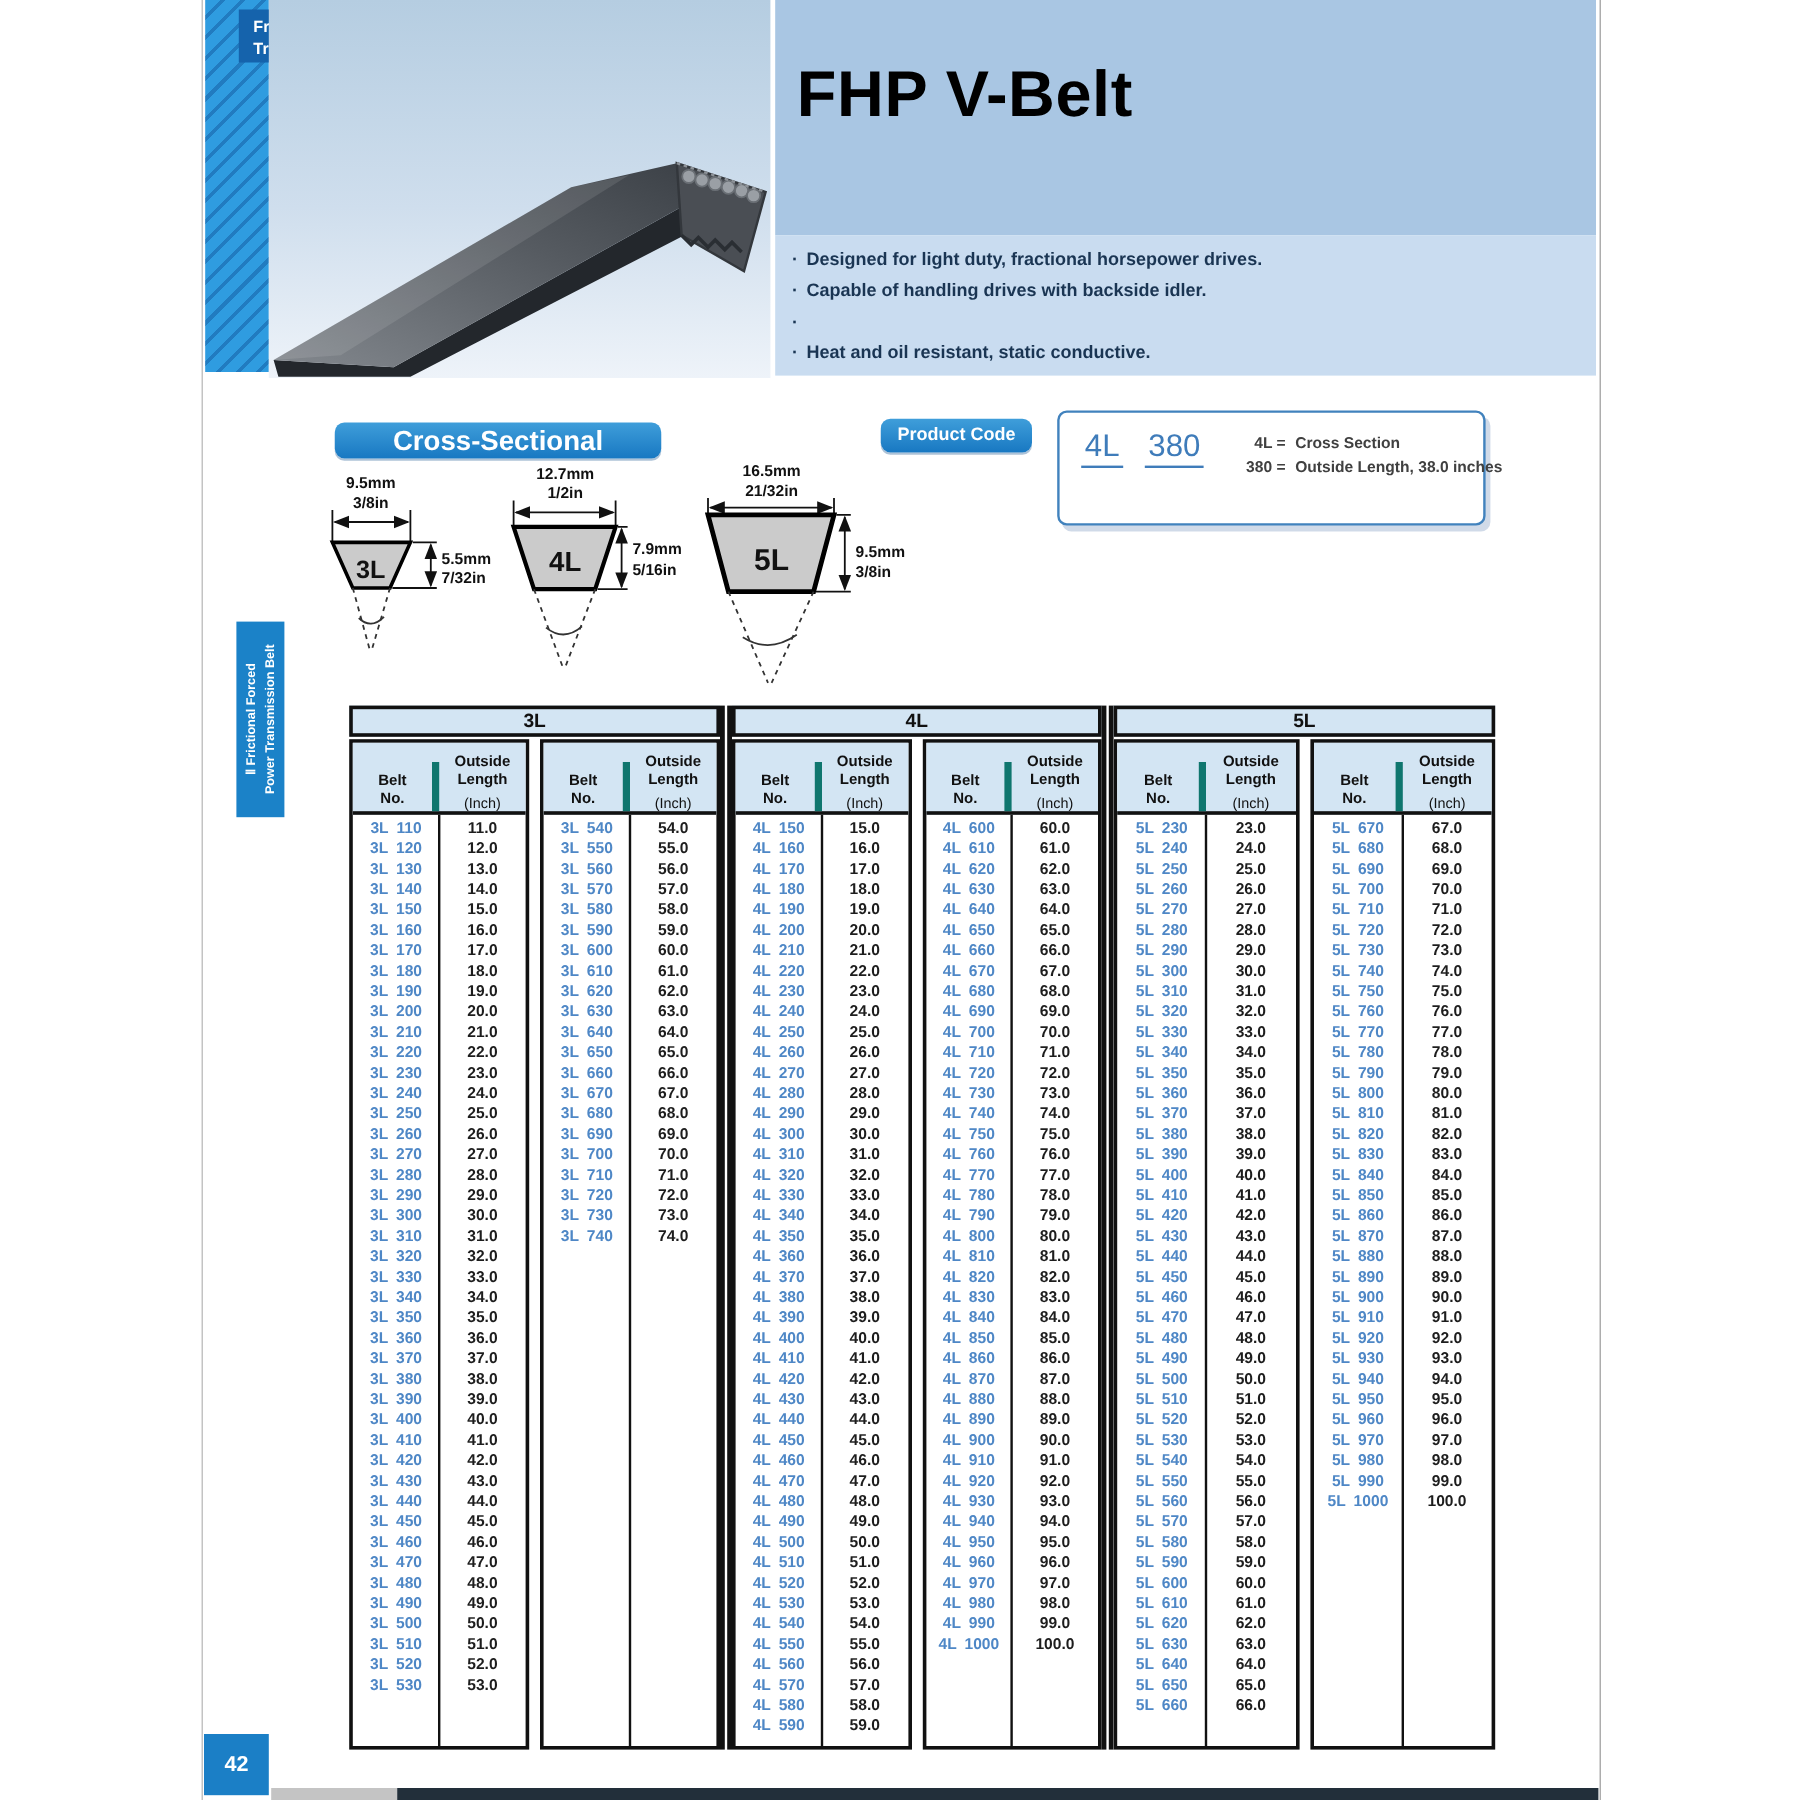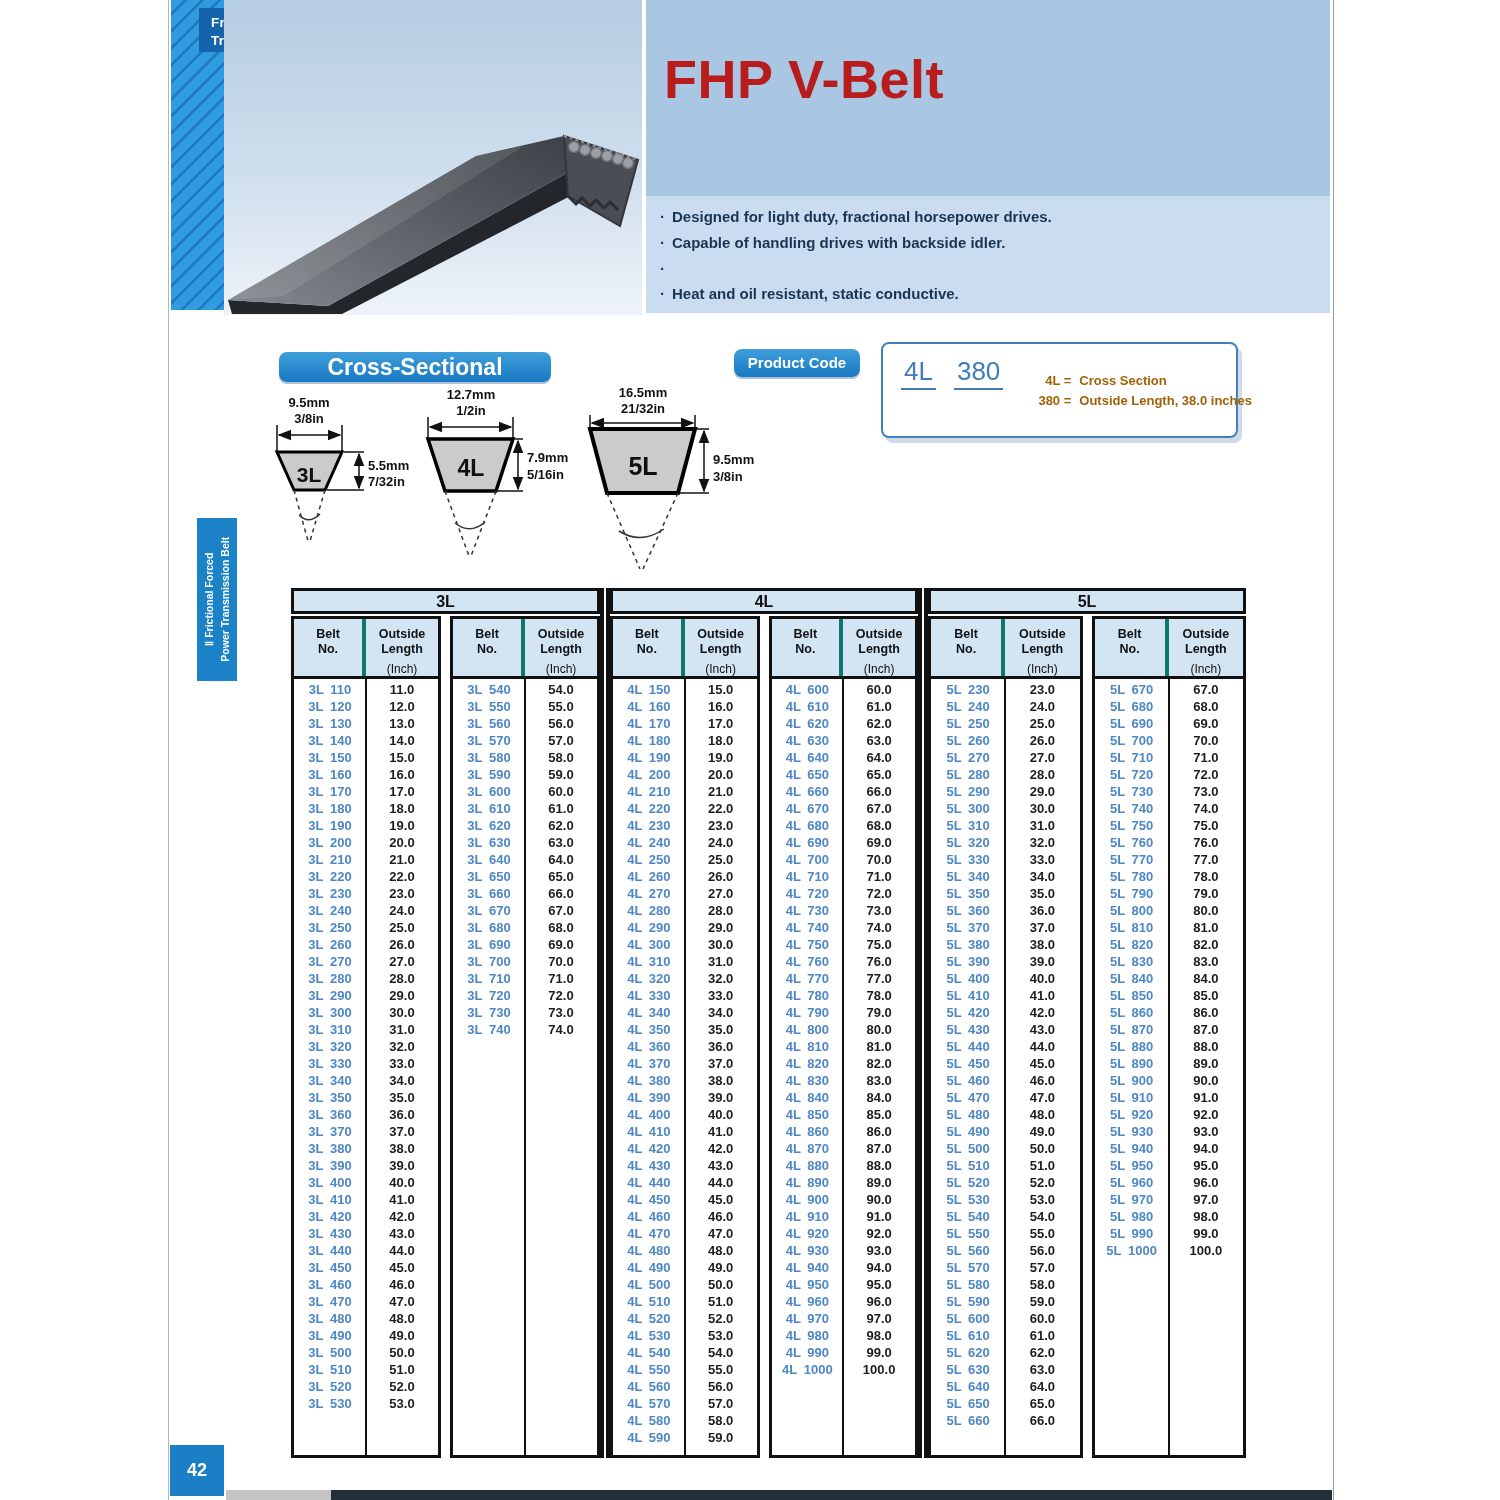--- a/index.html
+++ b/index.html
@@ -11,59 +11,59 @@
          background-image:repeating-linear-gradient(135deg,rgba(10,70,140,0) 0 9px,rgba(10,70,140,.38) 9px 12px);}
   
   .corner-box{position:absolute;left:30px;top:8px;width:212px;height:44px;background:#1563ac;
          border-radius:0 14px 14px 0;color:#fff;font-weight:bold;font-size:13.5px;line-height:1.3;
          padding:6px 0 0 12px;box-sizing:border-box;letter-spacing:.2px;}
   
   .photo{position:absolute;left:55px;top:0;width:418px;height:315px;
          background:linear-gradient(180deg,#b5cde1 0%,#cfdeed 55%,#eef3f9 100%);}
   
   .banner{position:absolute;left:477px;top:0;width:684px;height:196px;background:#a9c6e3;}
-  .banner h1{margin:0;position:absolute;left:18px;top:48px;font-size:54px;color:#b91c1c;
+  .banner h1{margin:0;position:absolute;left:18px;top:48px;font-size:54px;color:#000000;
          font-weight:bold;letter-spacing:.5px;}
   .features{position:absolute;left:477px;top:196px;width:684px;height:117px;background:#c9dcf0;
          box-sizing:border-box;padding:12px 10px 0 14px;}
   .feat-item{font-size:15px;font-weight:600;color:#1a3553;margin:0 0 7px 0;display:flex;line-height:1.25;}
   .feat-item .mark{margin-right:7px;font-weight:bold;}
   
   .pill{background:linear-gradient(180deg,#3f9eda,#1878c2);color:#fff;font-weight:bold;text-align:center;
         border-radius:8px;box-shadow:0 2px 0 rgba(20,80,140,.35);}
   .csd-head{position:absolute;left:110px;top:352px;width:272px;height:30px;font-size:23px;line-height:30px;}
   .pc-head{position:absolute;left:565px;top:349px;width:126px;height:28px;font-size:15px;line-height:28px;}
   
   .pc-box{position:absolute;left:712px;top:342px;width:357px;height:96px;background:#fff;
           border:2px solid #4182bd;border-radius:8px;box-sizing:border-box;
           box-shadow:4px 5px 0 rgba(120,150,190,.35);display:flex;padding:12px 12px 0 18px;}
   .pc-example{font-size:26px;color:#3f7cba;display:flex;gap:18px;height:34px;}
   .pc-example span{border-bottom:2px solid #3f7cba;padding:0 3px 2px 3px;}
-  .pc-legend{margin-left:26px;font-size:13px;font-weight:bold;color:#a16207;padding-top:3px;margin-top:12px;}
+  .pc-legend{margin-left:26px;font-size:13px;font-weight:bold;color:#404040;padding-top:3px;}
   .pc-row{display:flex;line-height:1.55;}
   .pc-row .k{width:42px;text-align:right;white-space:nowrap;}
   .pc-row .v{margin-left:8px;white-space:nowrap;}
   
   .diagrams{position:absolute;left:92px;top:383px;width:510px;height:205px;}
   
   .vtab{position:absolute;left:28px;top:518px;width:40px;height:163px;background:#1b82c8;
         display:flex;align-items:center;justify-content:center;}
   .vtab .rot{transform:rotate(-90deg);white-space:nowrap;color:#fff;font-weight:bold;font-size:10.5px;
         line-height:1.55;text-align:center;}
   
   #belt-table{position:absolute;left:122px;top:588px;width:955px;height:870px;display:flex;}
   .tsection{display:flex;flex-direction:column;box-sizing:border-box;}
   .tsec-title{border:3px solid #111;background:#d3e5f3;text-align:center;font-weight:bold;
         font-size:16px;height:26px;line-height:21px;box-sizing:border-box;color:#111;}
   .tsec-body{flex:1;display:flex;gap:9px;margin-top:2px;}
   .subtable{flex:1;border:3px solid #111;display:flex;flex-direction:column;background:#fff;box-sizing:border-box;}
   .sub-head{height:60px;background:#d3e5f3;border-bottom:3px solid #111;display:flex;box-sizing:border-box;}
   .sh-cell{width:50%;text-align:center;font-weight:bold;font-size:12.5px;padding-top:8px;
         white-space:pre-line;line-height:1.18;box-sizing:border-box;color:#111;}
-  .sh-cell.first{border-right:4px solid #0f766e;}
+  .sh-cell.first{border-right:6px solid #0f766e;margin-top:16px;}
   .sh-cell .unit{margin-top:5px;font-size:12px;font-weight:normal;}
   .sub-rows{flex:1;position:relative;padding-top:2px;font-weight:bold;}
   .divider{position:absolute;left:calc(50% - 1px);top:0;bottom:0;width:2px;background:#111;}
   .trow{display:flex;height:17px;font-size:13px;align-items:center;}
   .trow .bn{width:50%;text-align:center;color:#4e87c6;}
   .trow .ln{width:50%;text-align:center;color:#1d1d1d;}
   .tsep{width:10px;border-left:4px solid #111;border-right:4px solid #111;box-sizing:border-box;}
   
   .pageno{position:absolute;left:1px;top:1445px;width:54px;height:51px;background:#1b7fc6;color:#fff;
         font-size:18px;font-weight:bold;display:flex;align-items:center;justify-content:center;}

